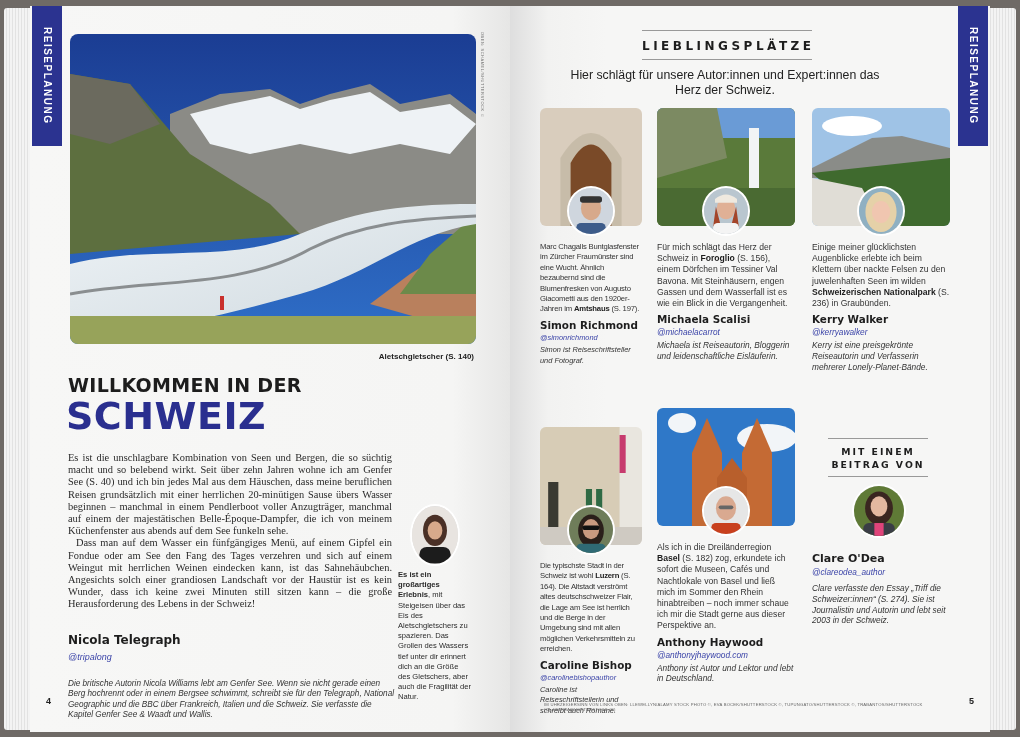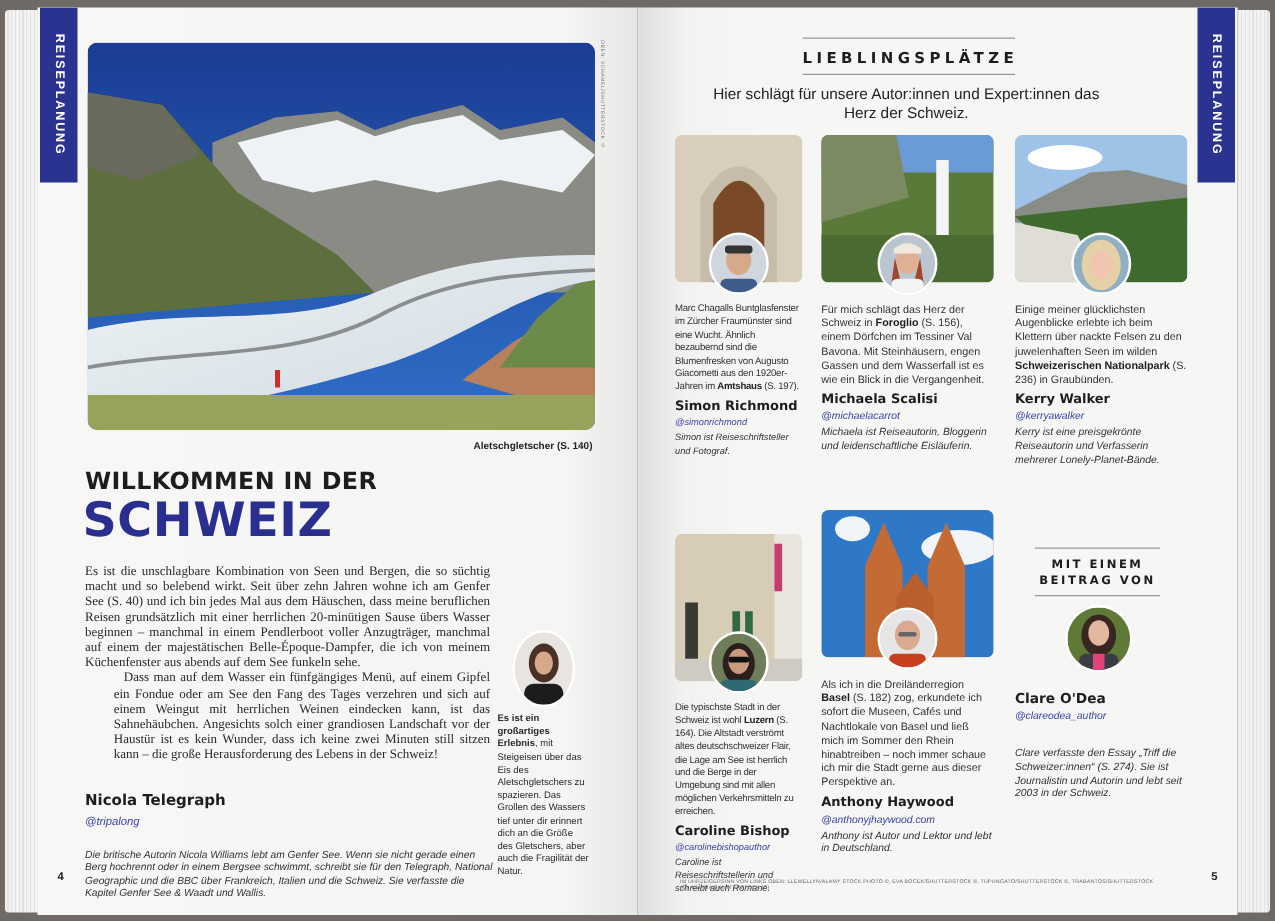--- a/index.html
+++ b/index.html
@@ -23,21 +23,21 @@
 
   .hero { position: absolute; left: 40px; top: 28px; width: 406px; height: 310px; border-radius: 8px; overflow: hidden; }
   .hero svg { width: 100%; height: 100%; display: block; }
   .credit-vert { position: absolute; left: 450px; top: 26px; font-size: 4px; color: #777; writing-mode: vertical-rl; letter-spacing: 0.5px; }
   .hero-caption { position: absolute; right: 36px; top: 346px; font-size: 8px; font-weight: bold; color: #222; font-family: "Liberation Sans", sans-serif; }
 
   .title-1 { position: absolute; left: 38px; top: 368px; font-size: 19px; font-weight: 900; color: #1d1d1d; letter-spacing: 0.3px; font-family: "DejaVu Sans", sans-serif; }
   .title-2 { position: absolute; left: 36px; top: 388px; font-size: 38px; font-weight: 900; color: #2a2f8f; letter-spacing: 0.5px; font-family: "DejaVu Sans", sans-serif; }
 
   .body-text { position: absolute; left: 38px; top: 446px; width: 324px; font-family: "Liberation Serif", serif; font-size: 10.4px; line-height: 12.2px; color: #2a2a2a; text-align: justify; }
-  .body-text p + p { text-indent: 8px; margin-left: 23px; }
+  .body-text p + p { text-indent: 8px; }
 
   .author-name { font-family: "DejaVu Sans", sans-serif; font-weight: bold; color: #1d1d1d; }
   .author-handle { font-style: italic; color: #3b44a8; }
   .author-bio { font-style: italic; color: #333; }
 
   .left-author { position: absolute; left: 38px; top: 627px; width: 328px; }
   .left-author .author-name { font-size: 12px; }
   .left-author .author-handle { font-size: 9px; margin-top: 5px; }
   .left-author .author-bio { font-size: 8.2px; line-height: 10.4px; margin-top: 17px; }
 
@@ -66,21 +66,21 @@
   .card .author-bio { font-size: 8.3px; line-height: 10.8px; margin-top: 3px; }
 
   .card.narrow .card-text { font-family: "Liberation Sans", sans-serif; font-size: 7.7px; line-height: 10.4px; letter-spacing: -0.2px; }
   .card.narrow .author-handle, .card.narrow .author-bio { font-size: 7.4px; }
 
   .contrib-head { position: absolute; left: 318px; top: 432px; width: 100px; text-align: center; border-top: 1px solid #999; border-bottom: 1px solid #999; padding: 6px 0 5px; font-size: 9.3px; font-weight: bold; letter-spacing: 2px; line-height: 13px; color: #1d1d1d; font-family: "DejaVu Sans", sans-serif; }
   .contrib { position: absolute; left: 302px; top: 478px; width: 150px; }
   .contrib .avatar { width: 54px; height: 54px; margin-left: 40px; }
   .contrib .author-name { font-size: 11px; margin-top: 14px; }
   .contrib .author-handle { font-size: 8.3px; margin-top: 2px; }
-  .contrib .author-bio { font-size: 8.3px; line-height: 10.8px; margin-top: 20px; }
+  .contrib .author-bio { font-size: 8.3px; line-height: 10.8px; margin-top: 6px; }
 
   .photo-credit { position: absolute; left: 34px; bottom: 20px; width: 380px; font-size: 4.2px; line-height: 5px; color: #666; letter-spacing: 0.2px; }
 </style>
 </head>
 <body>
 
 <div class="book">
   <div class="edge-left"></div>
   <div class="edge-right"></div>
 

